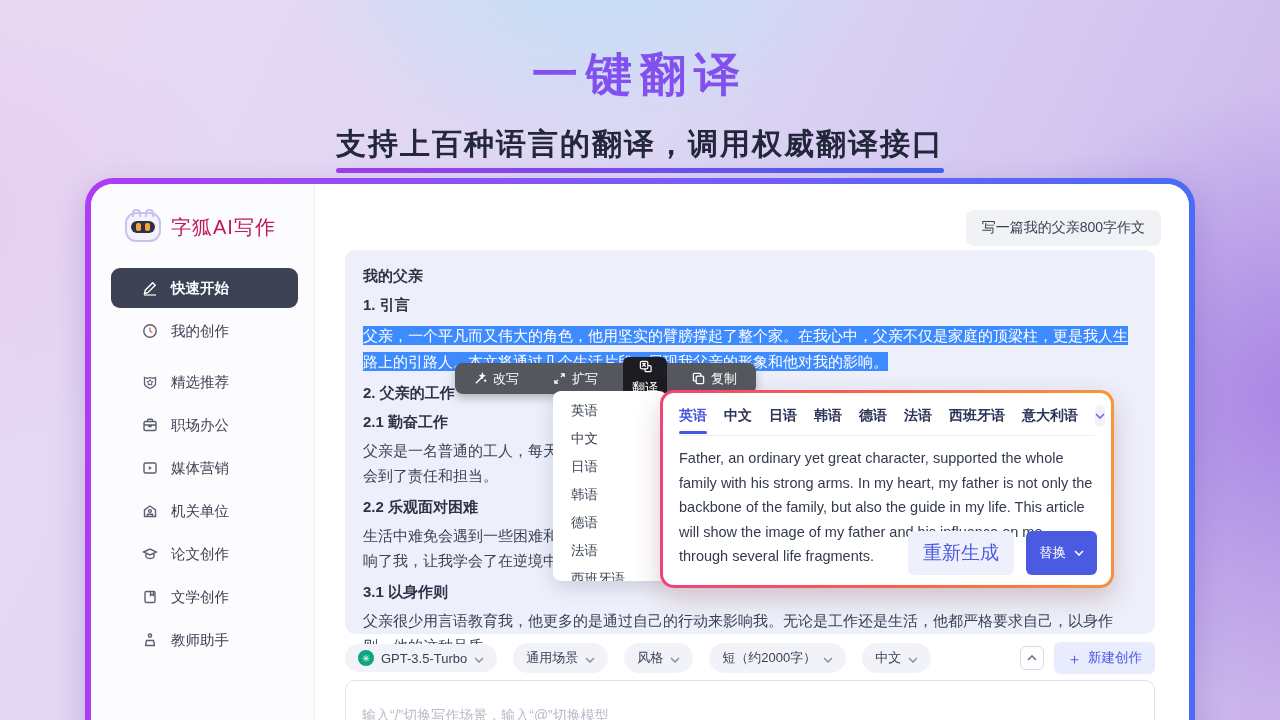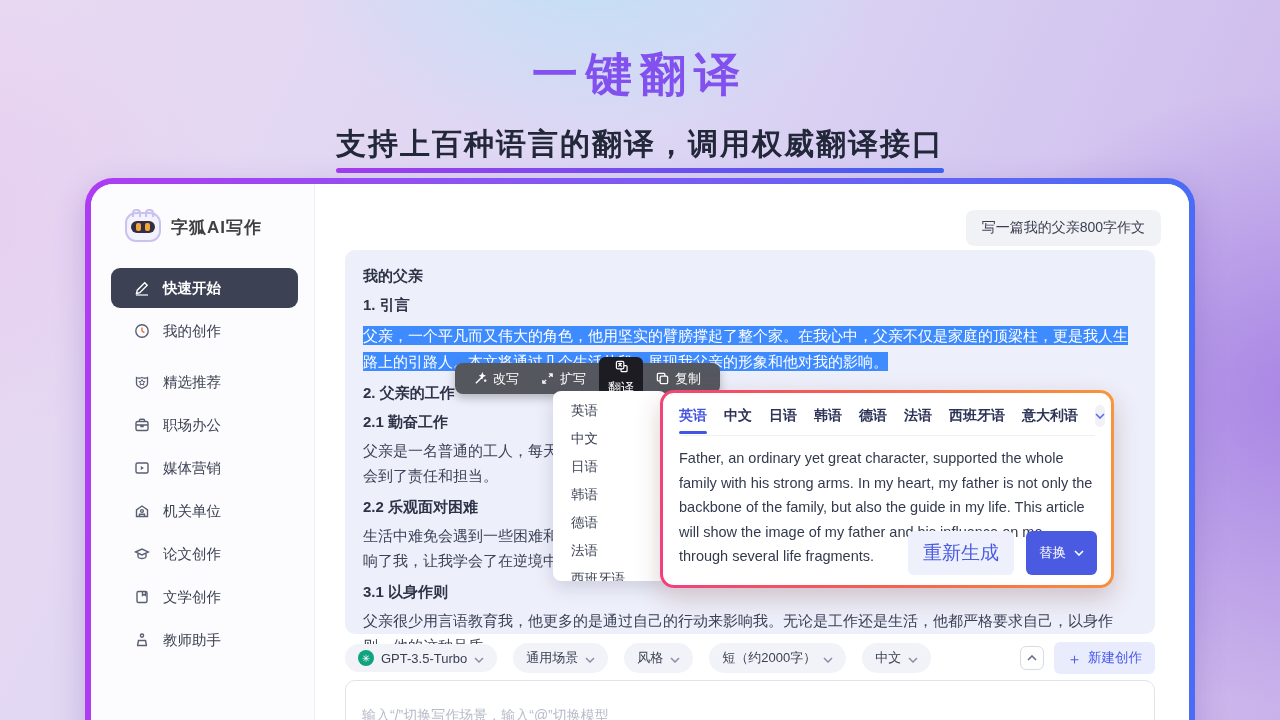--- a/index.html
+++ b/index.html
@@ -31,24 +31,24 @@
 
   
   .sidebar { width:224px; background:#fcfcfe; border-right:1px solid #efeff4; padding:28px 16px 0 20px; flex-shrink:0; }
   .logo-row { display:flex; align-items:center; gap:10px; padding-left:14px; }
   .logo { width:36px; height:30px; position:relative; background:#f4f2fd; border:2px solid #c9c2f0; border-radius:11px; }
   .logo:before, .logo:after { content:""; position:absolute; top:-5px; width:5px; height:6px; border:2px solid #c9c2f0; border-bottom:none; border-radius:4px 4px 0 0; }
   .logo:before { left:5px; } .logo:after { right:5px; }
   .logo-visor { position:absolute; left:4px; right:4px; top:7px; bottom:7px; background:#342e44; border-radius:7px;
     display:flex; align-items:center; justify-content:center; gap:4px; }
   .logo-eye { width:5px; height:8px; background:#f2a63b; border-radius:2px; }
-  .app-name { font-size:17px; font-weight:bold; color:#404040; letter-spacing:1px; }
+  .app-name { font-size:20px; font-weight:normal; color:#be185d; letter-spacing:1px; }
 
   .nav { margin-top:26px; }
-  .nav-item { display:flex; align-items:center; gap:12px; height:40px; padding:0 22px; margin-bottom:3px;
+  .nav-item { display:flex; align-items:center; gap:12px; height:40px; padding:0 30px; margin-bottom:3px;
     border-radius:9px; font-size:14.5px; color:#3c4152; cursor:pointer; }
   .nav-item .nicon { width:18px; height:18px; display:flex; align-items:center; justify-content:center; color:#5a5f72; flex-shrink:0; }
   .nav-item.active { background:#3d4154; color:#fff; font-weight:bold; }
   .nav-item.active .nicon { color:#fff; }
   .nav-gap { height:8px; }
 
   
   .main { position:relative; flex:1; background:#fff; }
   .task-pill { position:absolute; top:26px; right:28px; background:#f1f2f6; border-radius:8px;
     padding:9px 16px; font-size:14px; color:#3a3f51; }
@@ -56,21 +56,21 @@
   .doc-panel { position:absolute; left:30px; top:66px; right:34px; height:384px;
     background:#edeffa; border-radius:10px; padding:13px 18px; font-size:15px; color:#363b50; line-height:25px; }
   .doc-h { font-weight:bold; color:#2e3347; margin-top:4px; margin-bottom:4px; }
   .doc-title { font-weight:bold; color:#2e3347; margin-bottom:4px; }
   .doc-sel { background:#3e8bff; color:#fff; padding:1px 0; line-height:26px; }
   .doc-p { color:#3c4257; }
   .doc-sp { margin-top:6px; }
 
   
   .sel-toolbar { position:absolute; left:140px; top:179px; height:31px; z-index:5;
-    background:#55575f; border-radius:8px; display:flex; align-items:center; padding:0 10px; gap:4px;
+    background:#55575f; border-radius:8px; display:flex; align-items:center; padding:0 10px; gap:16px;
     box-shadow:0 4px 10px rgba(0,0,0,.25); }
   .tool-btn { display:flex; align-items:center; gap:6px; color:#fff; font-size:13px; padding:3px 9px; border-radius:6px; cursor:pointer; white-space:nowrap; }
   .tool-btn.active { background:#1c1c22;flex-direction:column; }
   .tool-btn svg { display:block; }
 
   
   .lang-dropdown { position:absolute; left:238px; top:207px; width:114px; height:190px; z-index:6;
     background:#fff; border-radius:8px; box-shadow:0 6px 18px rgba(60,60,100,.18); padding:6px 0; overflow:hidden; }
   .lang-opt { font-size:13.5px; color:#3c4255; padding:6px 18px; cursor:pointer; line-height:16px; }
 

